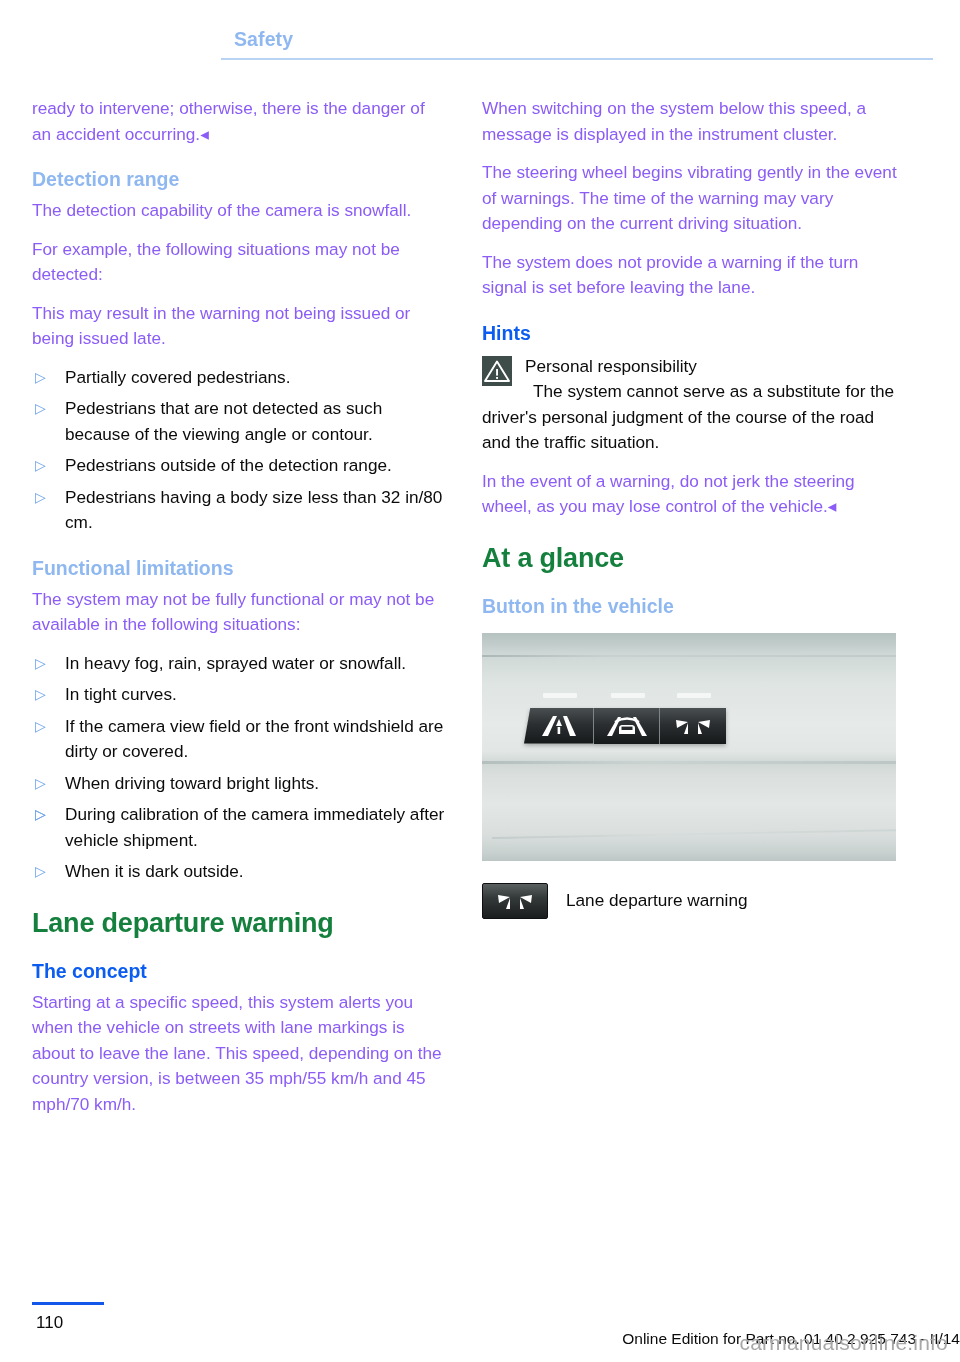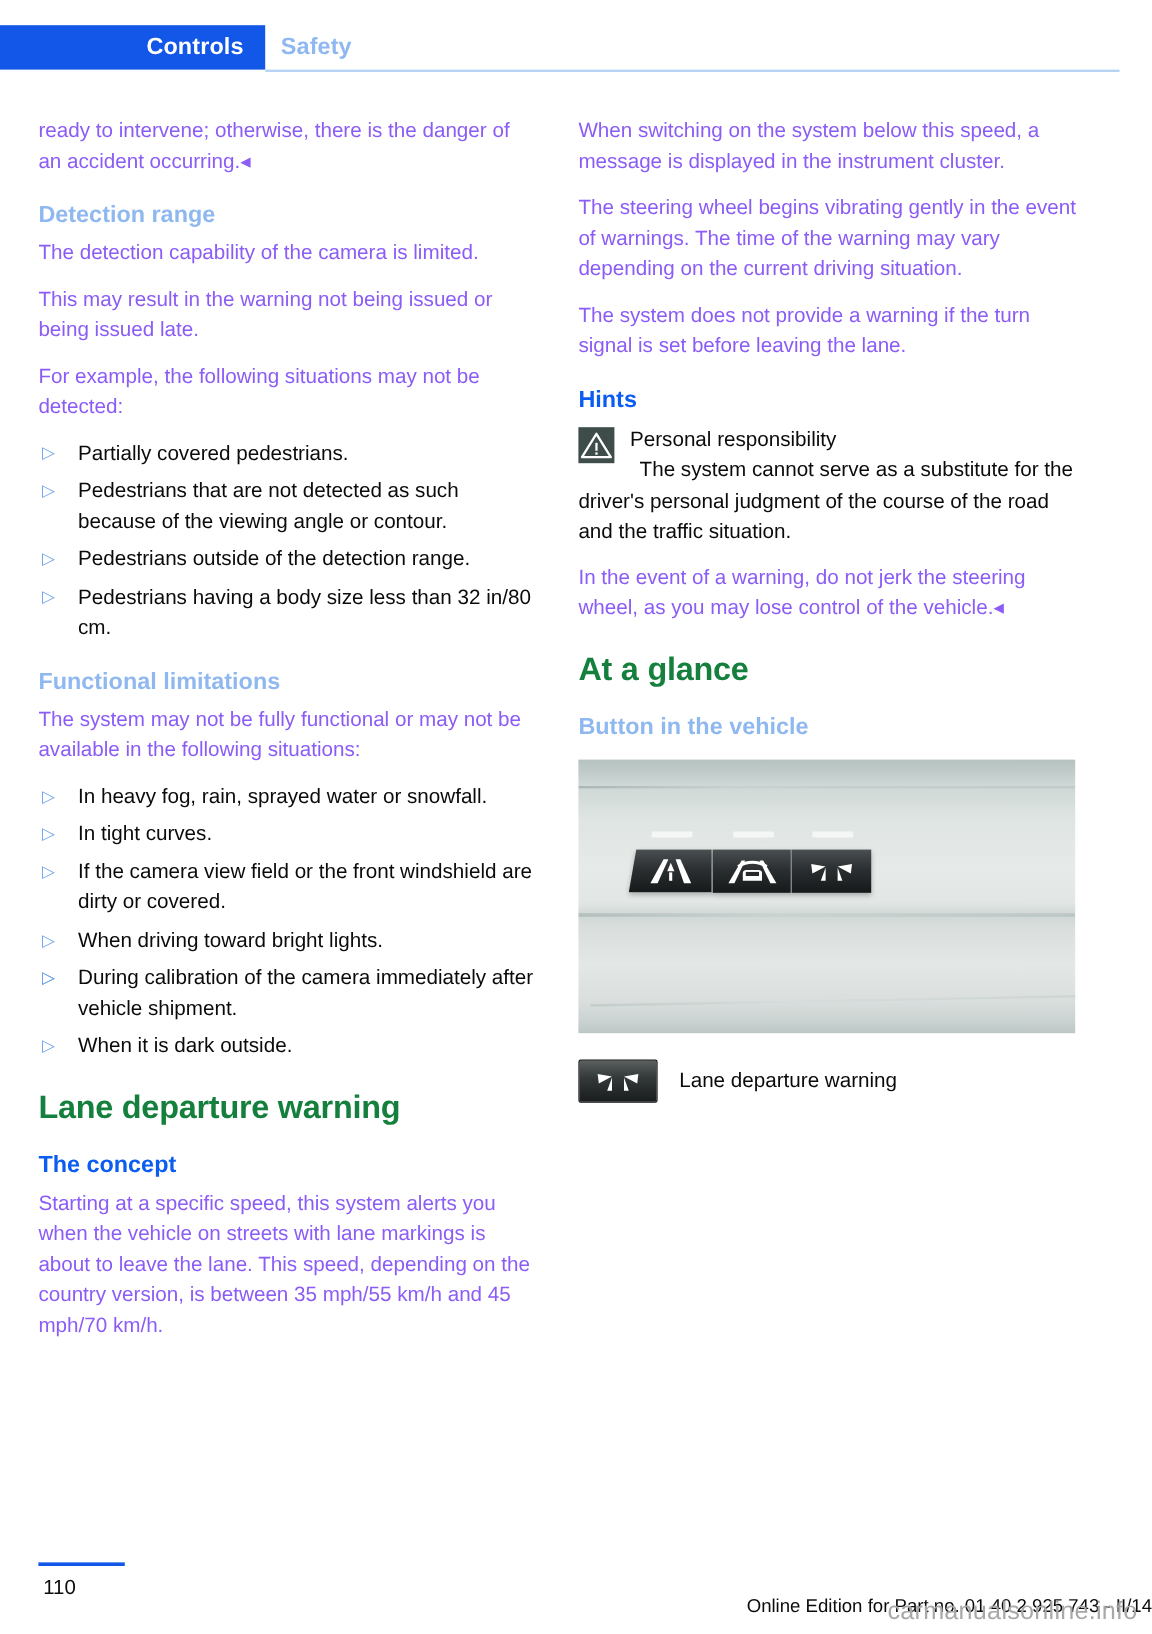--- a/index.html
+++ b/index.html
@@ -193,38 +193,35 @@
     position: absolute; right: 12px; top: 1331px;
     font-size: 21px; color: #a8a8a8; letter-spacing: .2px;
   }
 </style>
 </head>
 <body>
 
 <div class="page">
 
   <div class="header">
-    <div class="tab-active">
-      <span class="tab-active-label">Controls</span>
-    </div>
     <div class="tab-inactive">
       <span class="tab-inactive-label">Safety</span>
     </div>
     <div class="header-rule"></div>
   </div>
 
   <div class="col col-left">
 
     <p class="body">ready to intervene; otherwise, there is the danger of an accident occurring.◂</p>
 
     <h3 class="h-light">Detection range</h3>
 
-    <p class="body">The detection capability of the camera is limited.</p>
+    <p class="body">The detection capability of the camera is snowfall.</p>
+    <p class="body">For example, the following situations may not be detected:</p>
     <p class="body">This may result in the warning not being issued or being issued late.</p>
-    <p class="body">For example, the following situations may not be detected:</p>
 
     <ul class="bullets">
       <li>
         <span class="bullet-mark">▷</span>
         <span>Partially covered pedestrians.</span>
       </li>
       <li>
         <span class="bullet-mark">▷</span>
         <span>Pedestrians that are not detected as such because of the viewing angle or contour.</span>
       </li>

